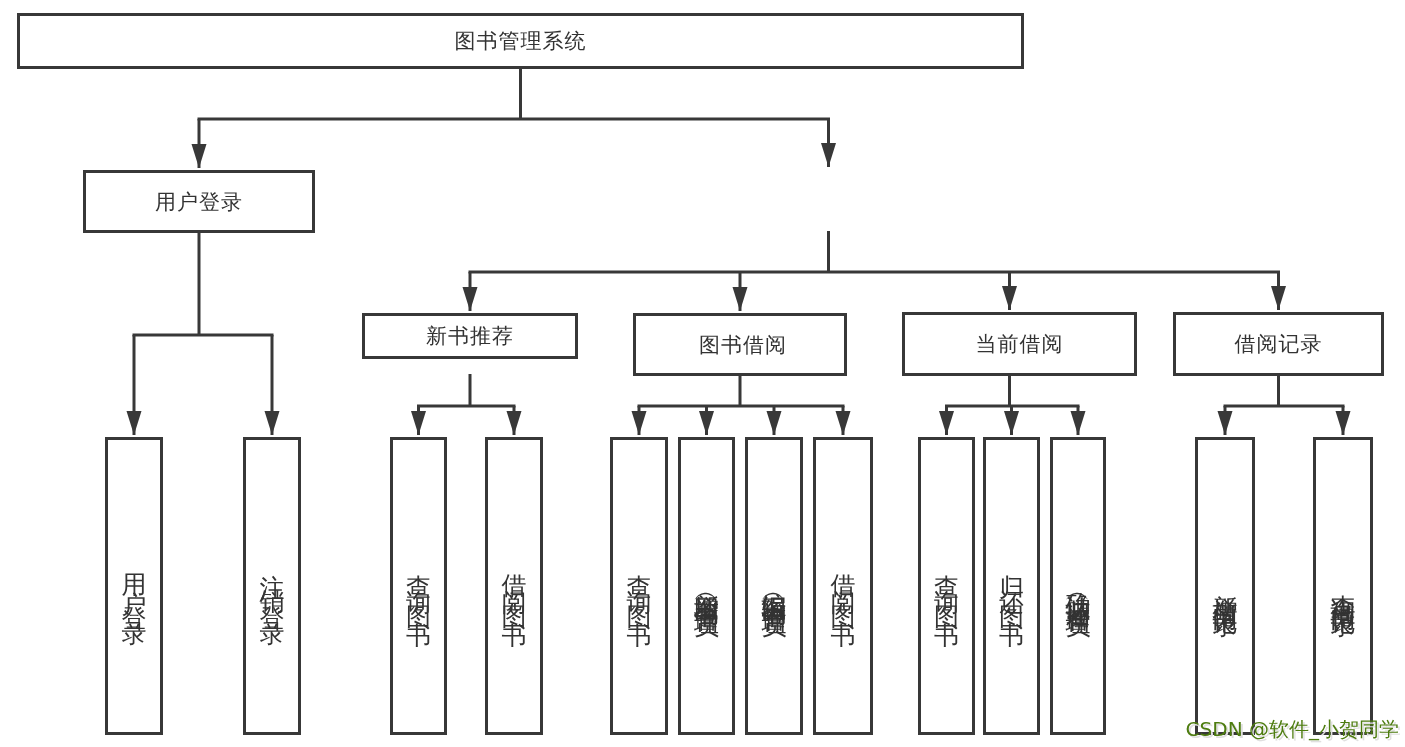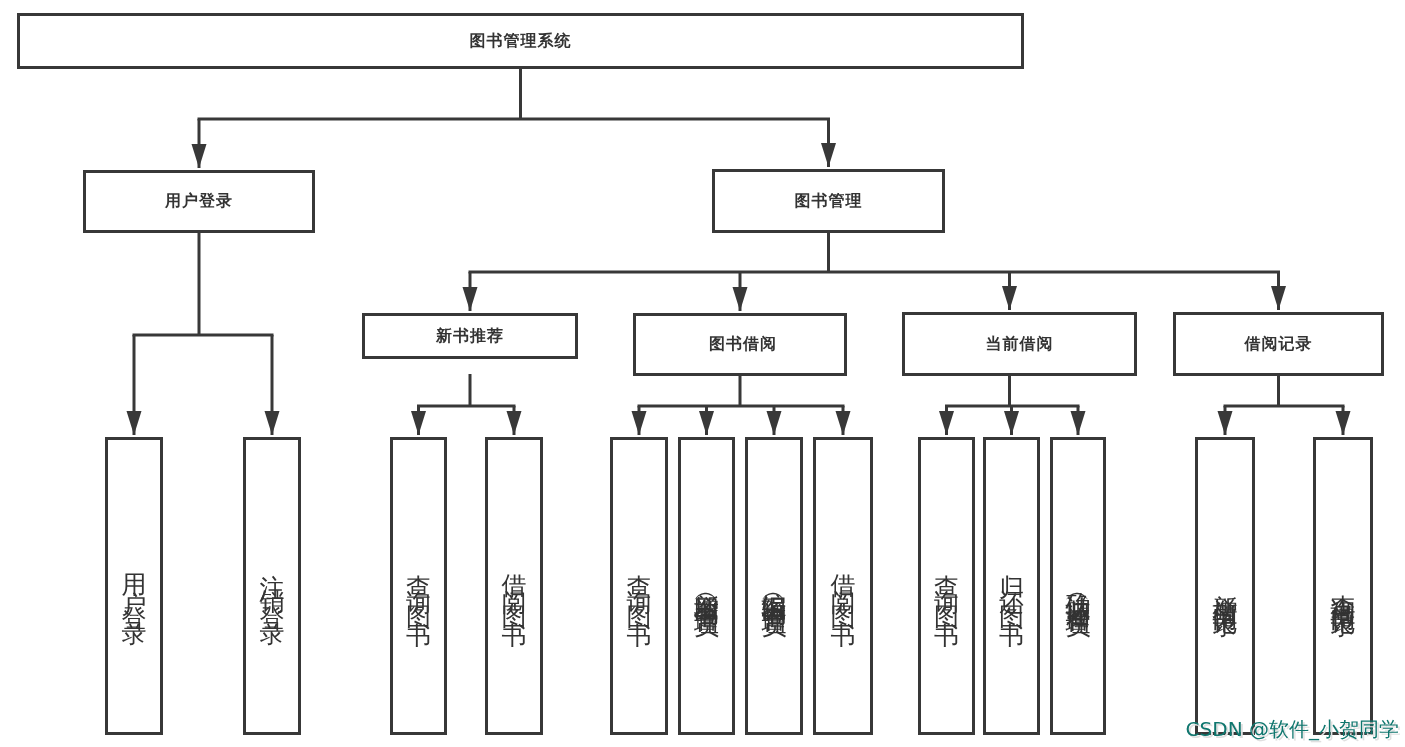--- a/index.html
+++ b/index.html
@@ -5,31 +5,31 @@
   html,body{margin:0;padding:0;background:#ffffff;}
   .canvas{
     position:relative;width:1405px;height:747px;overflow:hidden;background:#ffffff;
     font-family:"DejaVu Sans","Liberation Sans",sans-serif;color:#333333;
   }
   svg.connectors{position:absolute;left:0;top:0;width:1405px;height:747px;z-index:1;}
   .node{
     position:absolute;box-sizing:border-box;border:3px solid #383838;background:#ffffff;
     display:flex;align-items:center;justify-content:center;z-index:2;
   }
-  .node.h .label{font-size:16px;letter-spacing:1px;white-space:nowrap;font-weight:bold;}
+  .node.h .label{font-size:21px;letter-spacing:1px;white-space:nowrap;}
   .node.leaf .label{
     writing-mode:vertical-rl;text-orientation:mixed;
     font-size:25px;line-height:1;
   }
   .sp4{letter-spacing:16px;}
   .sp6{letter-spacing:4px;}
   .sp9{letter-spacing:3px;}
   .watermark{
     position:absolute;right:6px;bottom:4px;z-index:10;
-    font-size:20px;color:#0f766e;text-shadow:2px 2px 0 #e0e0e0;white-space:nowrap;
+    font-size:20px;color:#4d7c0f;text-shadow:2px 2px 0 #e0e0e0;white-space:nowrap;
   }
 </style>
 </head>
 <body>
 
 <div class="canvas">
 
   <svg class="connectors" viewBox="0 0 1405 747" xmlns="http://www.w3.org/2000/svg">
     <defs>
       <marker id="arrowhead" markerUnits="userSpaceOnUse" markerWidth="18" markerHeight="26" refX="9" refY="24" orient="0">
@@ -87,23 +87,20 @@
     </g>
   </svg>
 
   <div class="node h" style="left:17px;top:13px;width:1007px;height:56px;">
     <span class="label">图书管理系统</span>
   </div>
 
   <div class="node h" style="left:83px;top:170px;width:232px;height:63px;">
     <span class="label">用户登录</span>
   </div>
-  <div class="node h" style="left:712px;top:169px;width:233px;height:64px;">
-    <span class="label">图书管理</span>
-  </div>
 
   <div class="node h" style="left:362px;top:313px;width:216px;height:46px;">
     <span class="label">新书推荐</span>
   </div>
   <div class="node h" style="left:633px;top:313px;width:214px;height:63px;padding-left:6px;">
     <span class="label">图书借阅</span>
   </div>
   <div class="node h" style="left:902px;top:312px;width:235px;height:64px;">
     <span class="label">当前借阅</span>
   </div>

